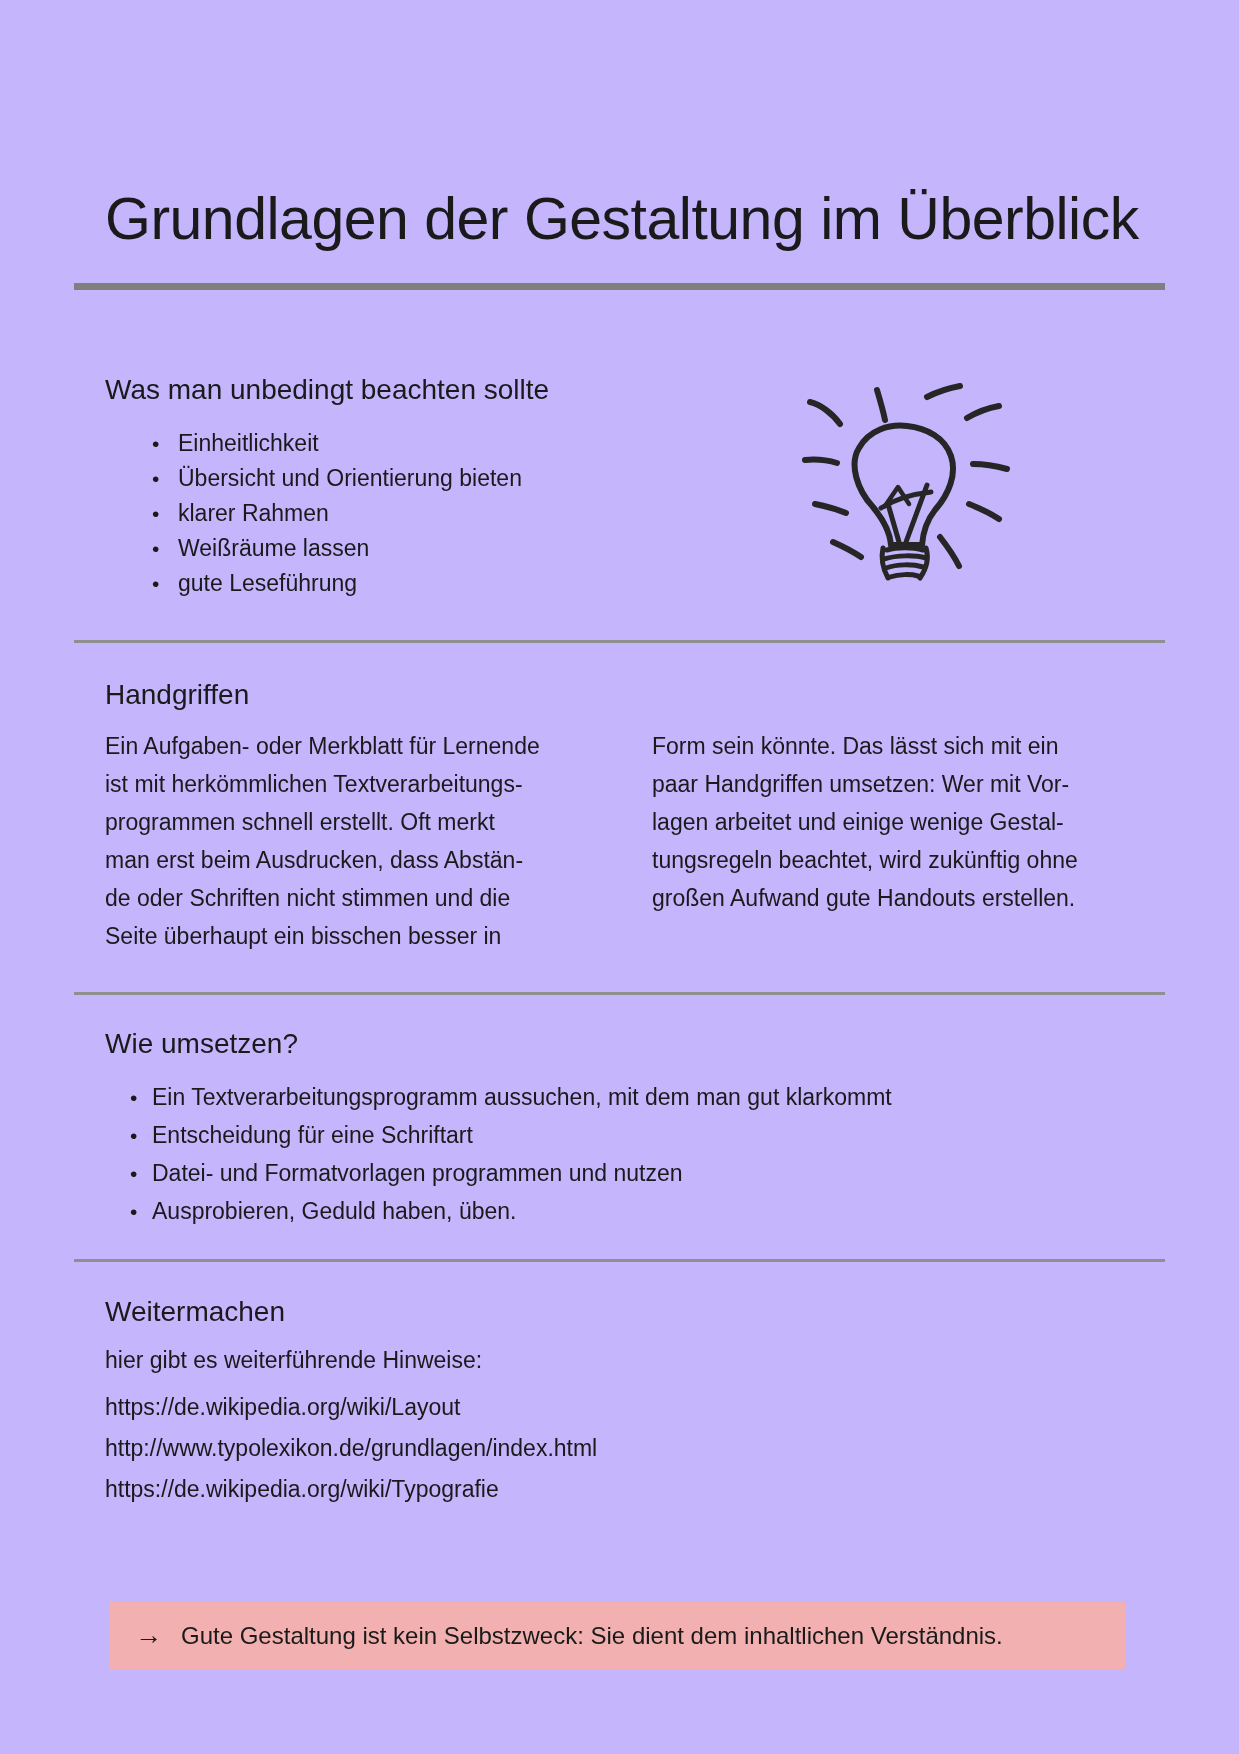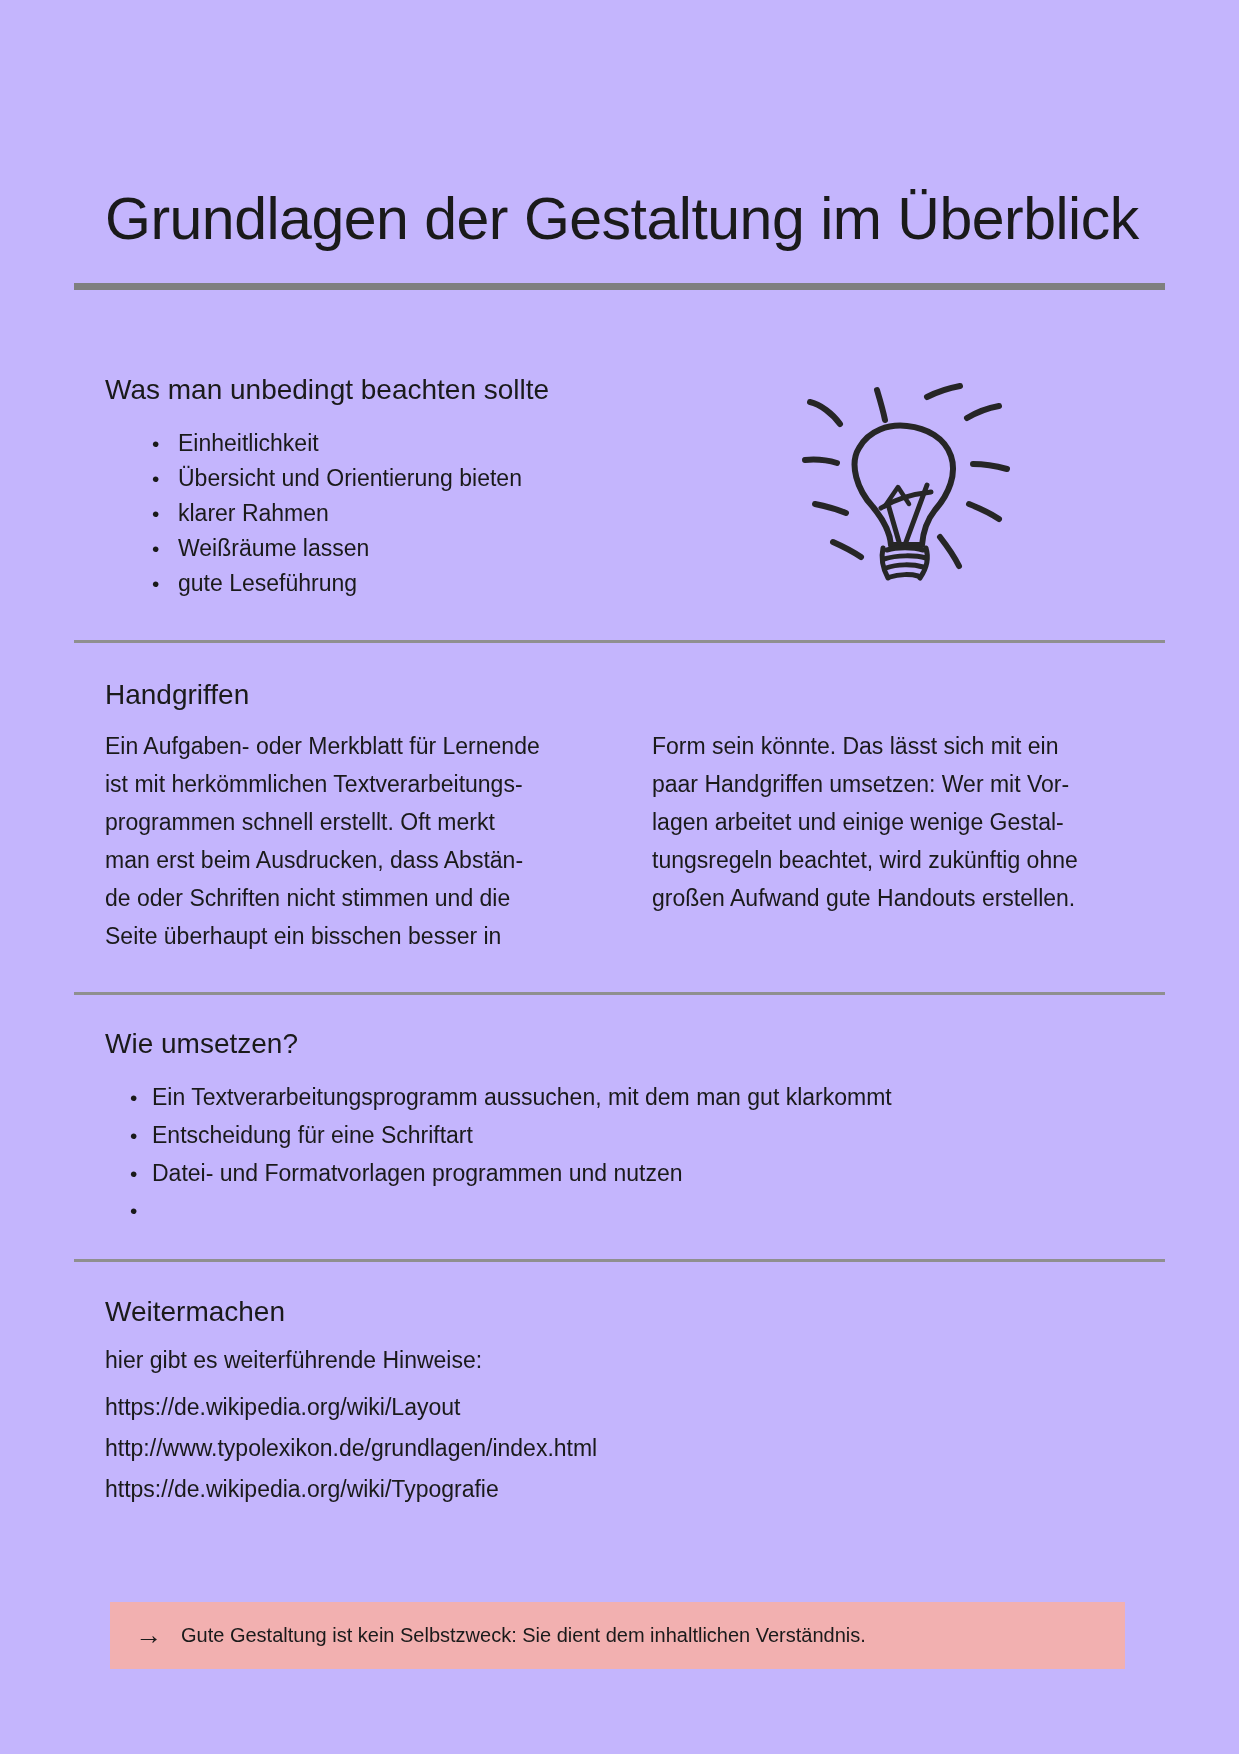--- a/index.html
+++ b/index.html
@@ -83,21 +83,21 @@
     display:flex;
     align-items:center;
     box-sizing:border-box;
     padding-left:25px;
   }
   .callout .arrow{
     font-size:27px;
     margin-right:19px;
   }
   .callout .callout-text{
-    font-size:20px;
+    font-size:24px;
   }
   .bulb{
     position:absolute;
     left:785px;top:352px;
     width:230px;height:240px;
   }
   .bulb path{
     fill:none;
     stroke:#262626;
     stroke-linecap:round;
@@ -192,20 +192,21 @@
     <li>
       <span class="bullet">•</span>
       <span class="li-text">Entscheidung für eine Schriftart</span>
     </li>
     <li>
       <span class="bullet">•</span>
       <span class="li-text">Datei- und Formatvorlagen programmen und nutzen</span>
     </li>
     <li>
       <span class="bullet">•</span>
+      <span class="li-text">Ausprobieren, Geduld haben, üben.</span>
     </li>
   </ul>
 
   <div class="rule-thin divider-3"></div>
 
   <h2 class="h-weitermachen">Weitermachen</h2>
   <div class="intro-line">hier gibt es weiterführende Hinweise:</div>
   <ul class="links">
     <li>https://de.wikipedia.org/wiki/Layout</li>
     <li>http://www.typolexikon.de/grundlagen/index.html</li>

